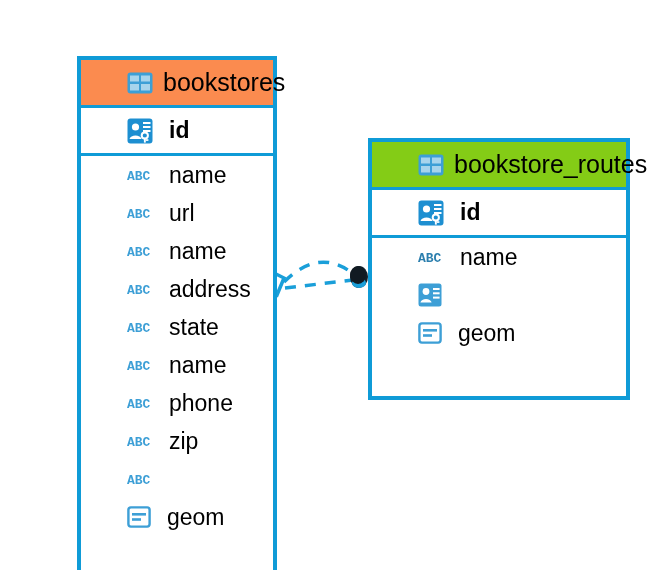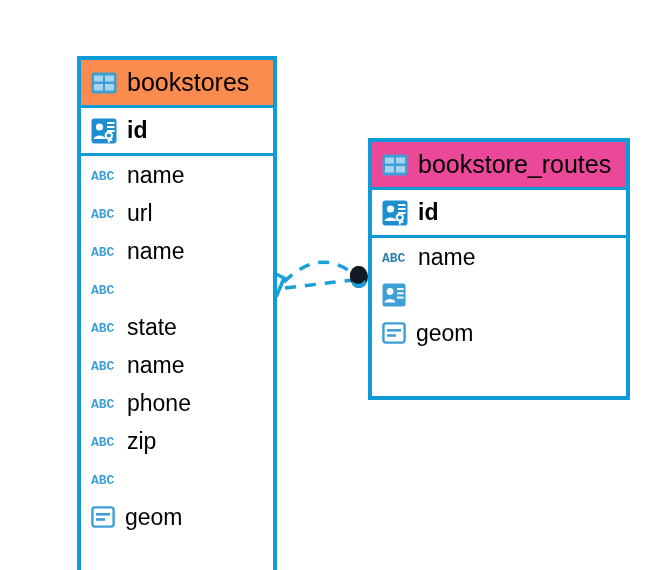--- a/index.html
+++ b/index.html
@@ -28,36 +28,36 @@
   .entity-header {
     display: flex;
     align-items: center;
     box-sizing: border-box;
     height: 48px;
     padding: 0 10px;
     gap: 10px;
     border-bottom: 3px solid #0f9bd7;
   }
   .entity-header.accent-orange { background: #fb8b4f; }
-  .entity-header.accent-gray   { background: #ec4899; }
+  .entity-header.accent-gray   { background: #84cc16; }
   .entity-title {
     font-size: 25px;
     color: #000000;
     line-height: 1;
     white-space: nowrap;
   }
 
   .pk-section {
     border-bottom: 3px solid #0f9bd7;
   }
 
   .field-row {
     display: flex;
     align-items: center;
-    gap: 10px;
+    gap: 16px;
     height: 38px;
     padding: 0 10px;
     box-sizing: border-box;
   }
   .field-row.pk { height: 45px; }
   .field-label {
     font-size: 23px;
     color: #000000;
     line-height: 1;
     white-space: nowrap;
@@ -66,20 +66,21 @@
     font-weight: bold;
   }
 
   
   .icon {
     flex: 0 0 auto;
     display: inline-flex;
     align-items: center;
     justify-content: flex-end;
     line-height: 0;
+    margin-left: 36px;
   }
   .icon-table  { width: 26px; height: 22px; }
   .icon-key    { width: 26px; height: 26px; }
   .icon-fk     { width: 24px; height: 24px; }
   .icon-abc    { width: 26px; height: 18px; }
   .icon-geom   { width: 24px; height: 22px; }
 
   
   .connector-layer {
     position: absolute;
@@ -170,20 +171,21 @@
           </svg>
         </span>
         <span class="field-label">name</span>
       </div>
       <div class="field-row">
         <span class="icon icon-abc">
           <svg viewBox="0 0 26 18" width="26" height="18">
             <text x="0" y="14" font-family="Liberation Mono, monospace" font-size="13" font-weight="bold" fill="#3d9fd6">ABC</text>
           </svg>
         </span>
+        <span class="field-label">address</span>
       </div>
       <div class="field-row">
         <span class="icon icon-abc">
           <svg viewBox="0 0 26 18" width="26" height="18">
             <text x="0" y="14" font-family="Liberation Mono, monospace" font-size="13" font-weight="bold" fill="#3d9fd6">ABC</text>
           </svg>
         </span>
         <span class="field-label">state</span>
       </div>
       <div class="field-row">

